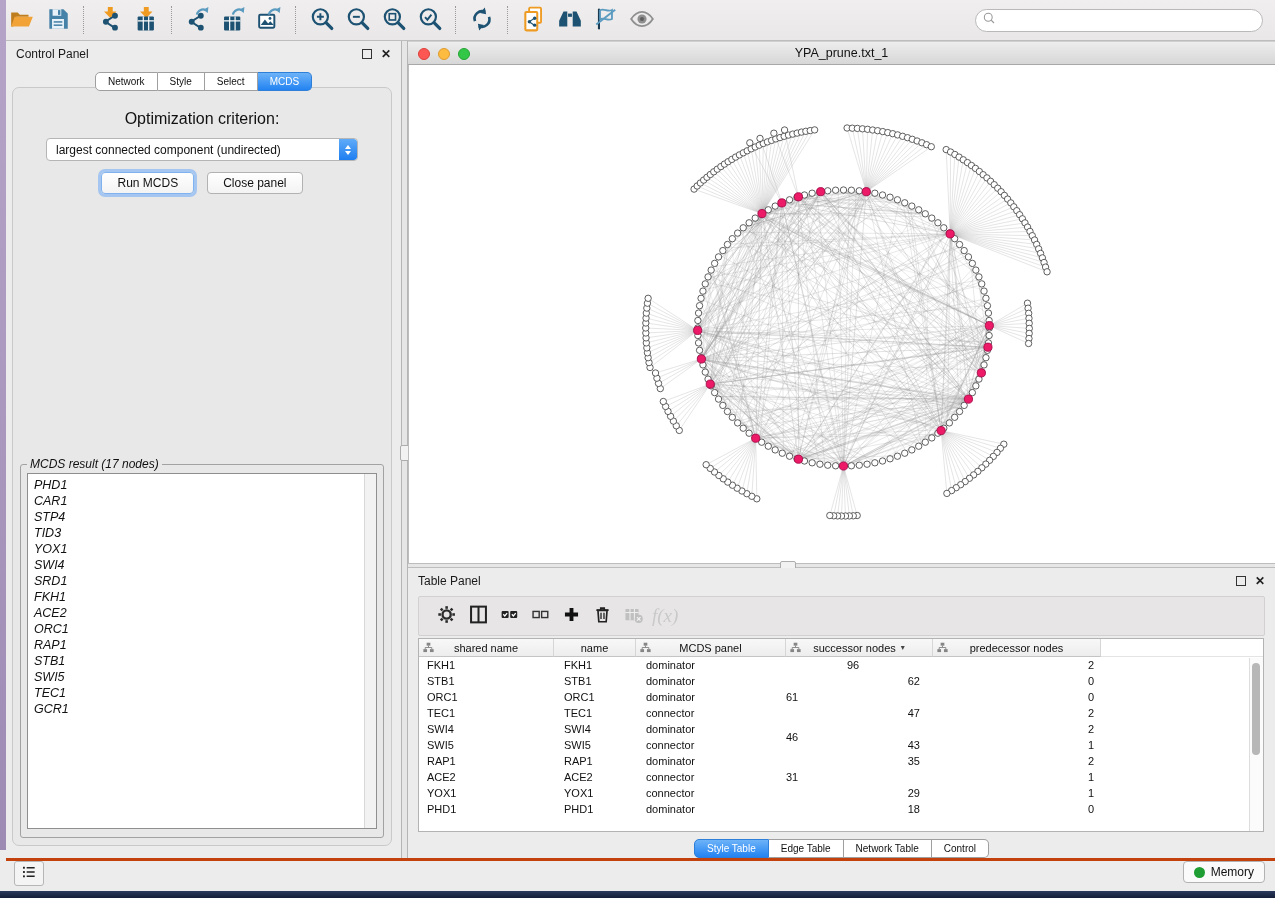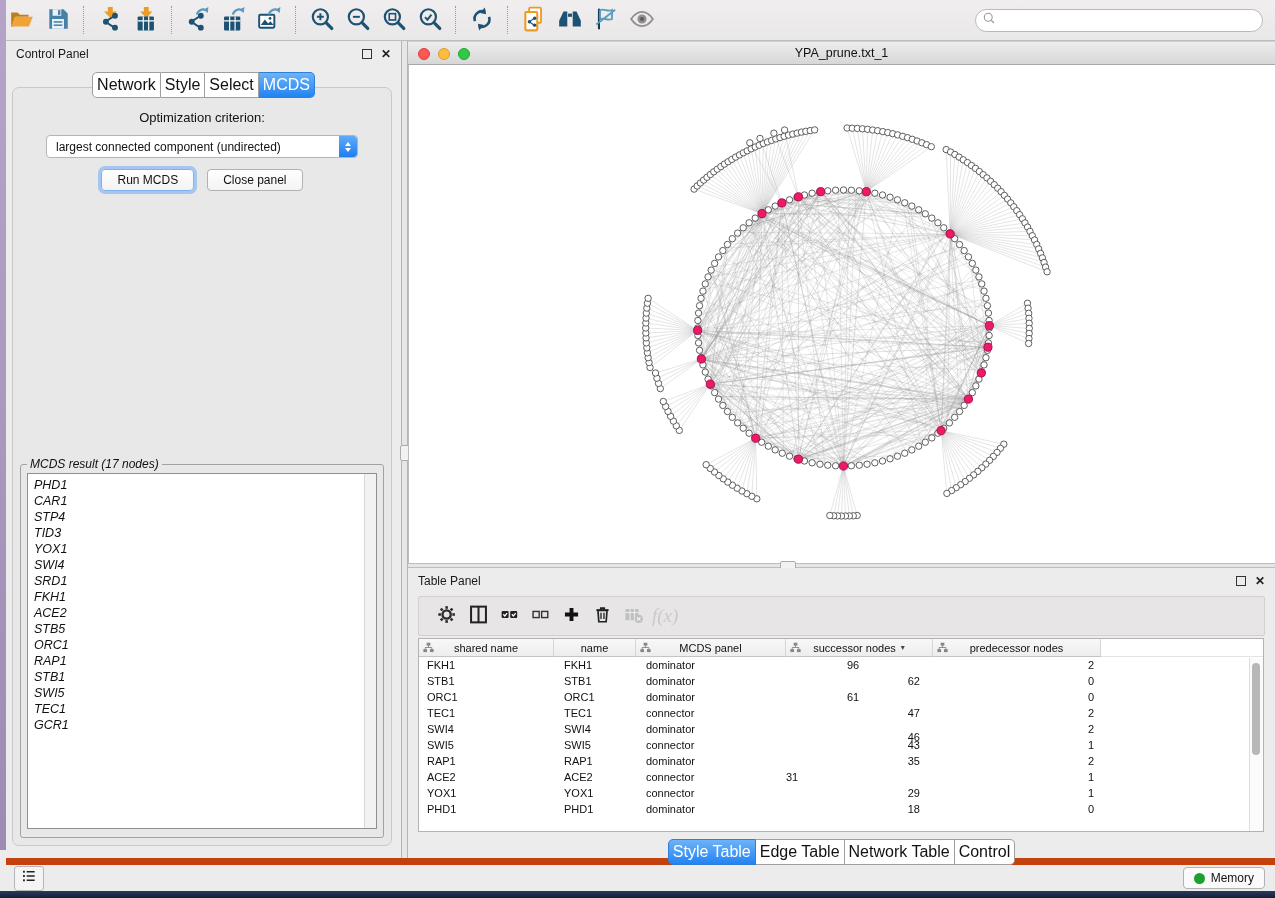--- a/index.html
+++ b/index.html
@@ -21,27 +21,27 @@
   .search-wrap svg{width:15px;height:15px;}
   .search-wrap input{border:none;outline:none;flex:1;height:18px;font-size:12px;background:transparent;margin-left:4px;}
   
   .panel-header{height:26px;display:flex;align-items:center;padding:0 10px;font-size:12px;color:#1a1a1a;}
   .win-btns{margin-left:auto;display:flex;align-items:center;gap:9px;}
   .float-btn{width:8px;height:8px;border:1.4px solid #333;display:inline-block;}
   .close-btn{font-size:12px;font-weight:bold;color:#222;line-height:10px;}
   
   .control-panel{left:6px;top:41px;width:395px;height:817px;background:#ececec;}
   .seg-tabs{display:flex;justify-content:center;margin-top:5px;position:relative;z-index:2;}
-  .seg{background:#fff;border:1px solid #9f9f9f;border-left:none;padding:3px 4px;font-size:16px;color:#111;white-space:nowrap;}
+  .seg{background:#fff;border:1px solid #9f9f9f;border-left:none;padding:3px 12px;font-size:10px;color:#111;white-space:nowrap;}
   .seg:first-child{border-left:1px solid #9f9f9f;border-radius:5px 0 0 5px;}
   .seg:last-child{border-radius:0 5px 5px 0;}
   .seg.selected{background:linear-gradient(#6db3f8,#2383f2);color:#fff;border-color:#2d7fd8;}
   .panel-card{position:absolute;left:6px;right:9px;top:46px;bottom:12px;background:#e9e8e8;
               border:1px solid #c9c9c9;border-radius:7px;}
-  .opt-label{text-align:center;margin-top:22px;font-size:13px;color:#111;}
+  .opt-label{text-align:center;margin-top:22px;font-size:16px;color:#111;}
   .dropdown{margin:10px auto 0;width:312px;height:23px;background:#fff;border:1px solid #b5b5b5;border-radius:4px;
             display:flex;align-items:center;box-sizing:border-box;overflow:hidden;}
   .dd-text{flex:1;font-size:12px;padding-left:9px;color:#111;white-space:nowrap;}
   .dd-cap{width:18px;align-self:stretch;background:linear-gradient(#5fabf8,#1e7ef0);display:flex;flex-direction:column;
           align-items:center;justify-content:center;gap:2px;border-radius:0 3px 3px 0;}
   .dd-cap .up{width:0;height:0;border-left:3.5px solid transparent;border-right:3.5px solid transparent;border-bottom:4.5px solid #fff;}
   .dd-cap .dn{width:0;height:0;border-left:3.5px solid transparent;border-right:3.5px solid transparent;border-top:4.5px solid #fff;}
   .btn-row{display:flex;justify-content:center;gap:13px;margin-top:11px;}
   .mac-btn{background:linear-gradient(#ffffff,#f3f3f3);border:1px solid #b2b2b2;border-radius:4px;
            font-size:12px;font-family:"Liberation Sans",sans-serif;padding:3px 15px;color:#111;}
@@ -84,22 +84,22 @@
       display:flex;align-items:center;justify-content:center;font-size:11px;color:#111;box-sizing:border-box;}
   .th .branch{position:absolute;left:4px;top:3px;width:11px;height:11px;}
   .th .sort{margin-left:5px;font-size:8px;color:#444;}
   .th-fill{flex:1;border-bottom:1px solid #e4e4e4;}
   .trow{display:flex;height:16px;align-items:center;font-size:11px;color:#111;}
   .td{box-sizing:border-box;white-space:nowrap;overflow:hidden;}
   .grid-scroll{position:absolute;top:19px;right:0;bottom:0;width:13px;background:#fbfbfb;border-left:1px solid #ddd;}
   .grid-thumb{position:absolute;left:2px;top:5px;width:8px;height:92px;background:#b7b7b7;border-radius:4px;}
   .bottom-tabs{position:absolute;left:0;right:0;top:266px;display:flex;justify-content:center;}
   
-  .status-bar{left:6px;top:858px;width:1269px;height:33px;background:#ececec;border-top:7px solid #c2410c;
-              display:flex;align-items:center;box-sizing:border-box;}
+  .status-bar{left:6px;top:858px;width:1269px;height:33px;background:#ececec;border-top:3px solid #c2410c;
+              display:flex;align-items:flex-start;box-sizing:border-box;}
   .status-left-btn{margin-left:8px;width:28px;height:23px;background:#f4f4f4;border:1px solid #b6b6b6;border-radius:3px;
                    display:flex;align-items:center;justify-content:center;}
   .status-left-btn svg{width:16px;height:16px;}
   .memory-btn{margin-left:auto;margin-right:10px;display:flex;align-items:center;gap:6px;background:#fafafa;
               border:1px solid #b2b2b2;border-radius:4px;padding:3px 10px;font-size:12px;color:#111;}
   .mem-dot{width:11px;height:11px;border-radius:50%;background:#1e9e33;}
 </style>
 </head>
 <body>
 
@@ -289,21 +289,20 @@
         <div class="result-items" id="mcds-items">
             <div>PHD1</div>
             <div>CAR1</div>
             <div>STP4</div>
             <div>TID3</div>
             <div>YOX1</div>
             <div>SWI4</div>
             <div>SRD1</div>
             <div>FKH1</div>
             <div>ACE2</div>
-            <div>STB5</div>
             <div>ORC1</div>
             <div>RAP1</div>
             <div>STB1</div>
             <div>SWI5</div>
             <div>TEC1</div>
             <div>GCR1</div>
           </div>
         <div class="result-scroll"></div>
       </div>
     </fieldset>
@@ -1336,35 +1335,35 @@
           <div class="td" style="width: 135px; padding-left: 8px; text-align: left;">STB1</div>
           <div class="td" style="width: 82px; padding-left: 10px; text-align: left;">STB1</div>
           <div class="td" style="width: 150px; padding-left: 10px; text-align: left;">dominator</div>
           <div class="td" style="width: 147px; padding-right: 13px; text-align: right;">62</div>
           <div class="td" style="width: 168px; padding-right: 7px; text-align: right;">0</div>
         </div>
         <div class="trow">
           <div class="td" style="width: 135px; padding-left: 8px; text-align: left;">ORC1</div>
           <div class="td" style="width: 82px; padding-left: 10px; text-align: left;">ORC1</div>
           <div class="td" style="width: 150px; padding-left: 10px; text-align: left;">dominator</div>
-          <div class="td" style="width: 147px; padding-right: 13px; text-align: center;">61</div>
+          <div class="td" style="width: 147px; padding-right: 13px; text-align: left;">61</div>
           <div class="td" style="width: 168px; padding-right: 7px; text-align: right;">0</div>
         </div>
         <div class="trow">
           <div class="td" style="width: 135px; padding-left: 8px; text-align: left;">TEC1</div>
           <div class="td" style="width: 82px; padding-left: 10px; text-align: left;">TEC1</div>
           <div class="td" style="width: 150px; padding-left: 10px; text-align: left;">connector</div>
           <div class="td" style="width: 147px; padding-right: 13px; text-align: right;">47</div>
           <div class="td" style="width: 168px; padding-right: 7px; text-align: right;">2</div>
         </div>
         <div class="trow">
           <div class="td" style="width: 135px; padding-left: 8px; text-align: left;">SWI4</div>
           <div class="td" style="width: 82px; padding-left: 10px; text-align: left;">SWI4</div>
           <div class="td" style="width: 150px; padding-left: 10px; text-align: left;">dominator</div>
-          <div class="td" style="width: 147px; padding-right: 13px; text-align: right; margin-top: 16px;">46</div>
+          <div class="td" style="width: 147px; padding-right: 13px;  margin-top: 16px;">46</div>
           <div class="td" style="width: 168px; padding-right: 7px; text-align: right;">2</div>
         </div>
         <div class="trow">
           <div class="td" style="width: 135px; padding-left: 8px; text-align: left;">SWI5</div>
           <div class="td" style="width: 82px; padding-left: 10px; text-align: left;">SWI5</div>
           <div class="td" style="width: 150px; padding-left: 10px; text-align: left;">connector</div>
           <div class="td" style="width: 147px; padding-right: 13px; text-align: right;">43</div>
           <div class="td" style="width: 168px; padding-right: 7px; text-align: right;">1</div>
         </div>
         <div class="trow">

